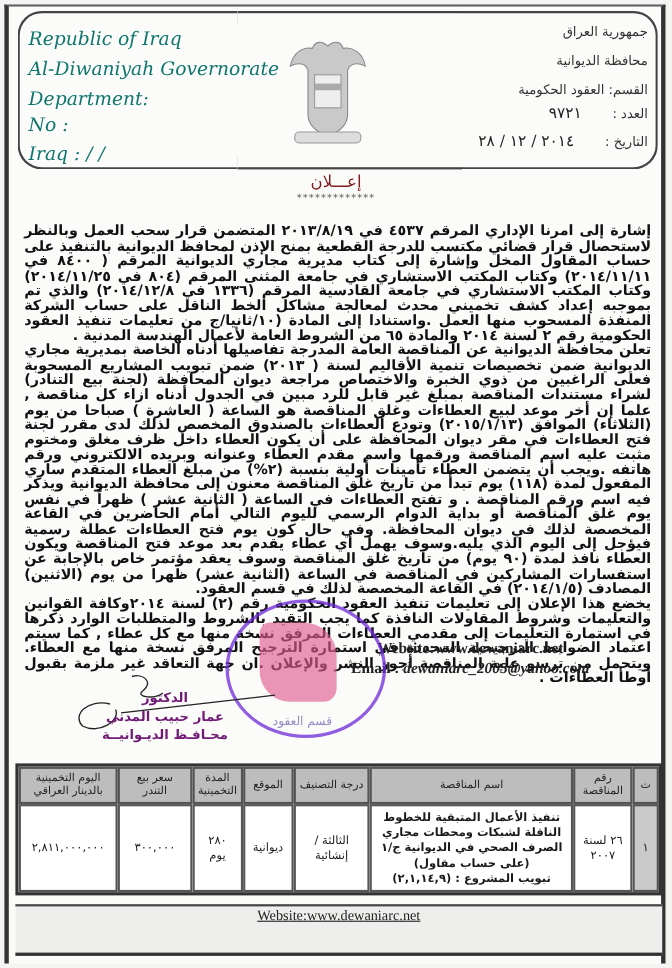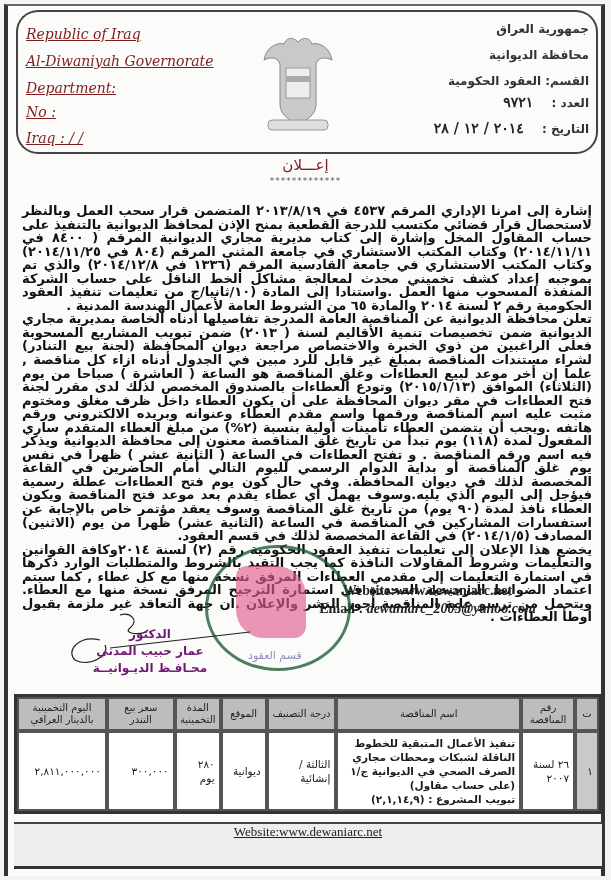--- a/index.html
+++ b/index.html
@@ -20,69 +20,69 @@
   }
   .hdr-right {
     position:absolute; left:420px; top:10px; width:178px; height:144px;
     border:2px solid #444; border-left:none; border-radius:0 22px 22px 0;
     box-sizing:border-box;
   }
   .hdr-line-top { position:absolute; left:216px; top:10px; width:204px; border-top:2px solid #444; }
   .hdr-line-bot { position:absolute; left:216px; top:152px; width:204px; border-top:2px solid #444; }
   .en-line {
     position:absolute; left:26px; font-family:"DejaVu Serif", serif; font-style:italic;
-    font-size:14px; color:#7f1d1d;text-decoration:underline;
+    font-size:17px; color:#0f766e;
   }
   .ar-line {
     position:absolute; right:22px; font-family:"DejaVu Sans", sans-serif; font-size:12px; color:#333;
-    direction:rtl; text-align:right;font-weight:bold;
+    direction:rtl; text-align:right;
   }
-  .ar-handwritten { font-family:"DejaVu Serif", serif; font-size:14px; color:#222; margin-right:14px; }
+  .ar-handwritten { font-family:"DejaVu Serif", serif; font-size:14px; color:#222; margin-right:24px; }
   .emblem {
     position:absolute; left:262px; top:34px; width:72px; height:100px;
   }
   
   .title { position:absolute; left:0; width:611px; top:156px; text-align:center; font-size:15px; color:#7f1d1d; }
   .stars { position:absolute; left:0; width:611px; top:176px; text-align:center; font-size:9px; letter-spacing:1px; color:#555; }
   
   .body-text {
     position:absolute; left:22px; top:204px; width:570px; direction:rtl; text-align:justify;
     font-size:13px; line-height:13.55px; color:#111; font-weight:bold;
   }
   .body-text p { margin:0; }
   .contact {
     position:absolute; left:300px; width:255px; direction:ltr; text-align:center;
     font-family:"Liberation Serif", serif; font-weight:bold; font-size:14px; color:#222;
   }
   .contact .em { font-style:italic; }
   
   .stamp {
     position:absolute; left:205px; top:545px; width:140px; height:120px;
-    border:3px solid #14532d; border-radius:50%; opacity:0.75;
+    border:3px solid #6d28d9; border-radius:50%; opacity:0.75;
   }
   .stamp-inner {
     position:absolute; left:28px; top:18px; width:70px; height:72px; background:#e05a90;
     border-radius:10px 30px 12px 28px; opacity:0.85;
   }
   .stamp-text { position:absolute; left:40px; bottom:6px; font-size:11px; color:#6b67b3; direction:rtl; }
   
   .sig-scribble { position:absolute; left:50px; top:610px; width:210px; height:60px; }
   .sig-block { position:absolute; left:90px; top:626px; width:120px; text-align:center; direction:rtl; font-weight:bold; color:#701a75; }
   .sig-block div { font-size:12px; line-height:17px; }
   
   .tender-table {
     position:absolute; left:14px; top:694px; width:588px; border-collapse:separate; border-spacing:0;
     border:3px solid #333; direction:rtl; font-size:10px;
   }
   .tender-table th {
     background:#bdbdbd; color:#222; font-weight:normal; border:2px solid #555; height:30px; padding:0 3px;
     text-align:center; font-size:10px; line-height:12px;
   }
   .tender-table td {
-    background:#fff; border:2px solid #555; height:72px; font-size:10.5px; line-height:14px; padding:2px 4px;
+    background:#fff; border:2px solid #555; height:72px; text-align:center; font-size:10.5px; line-height:14px; padding:2px 4px;
   }
   .tender-table td.name { font-weight:bold; }
   .tender-table td.idx { background:#c9c9c9; }
   
   .footer {
     position:absolute; left:14px; top:822px; width:588px; height:42px; border-top:2px solid #444; border-bottom:3px solid #333;
     background:#eeeeec; text-align:center; font-family:"Liberation Serif", serif; color:#222;
   }
   .footer .l1 { font-size:13px; margin-top:4px; }
   .footer .l1 .em { font-style:italic; }

